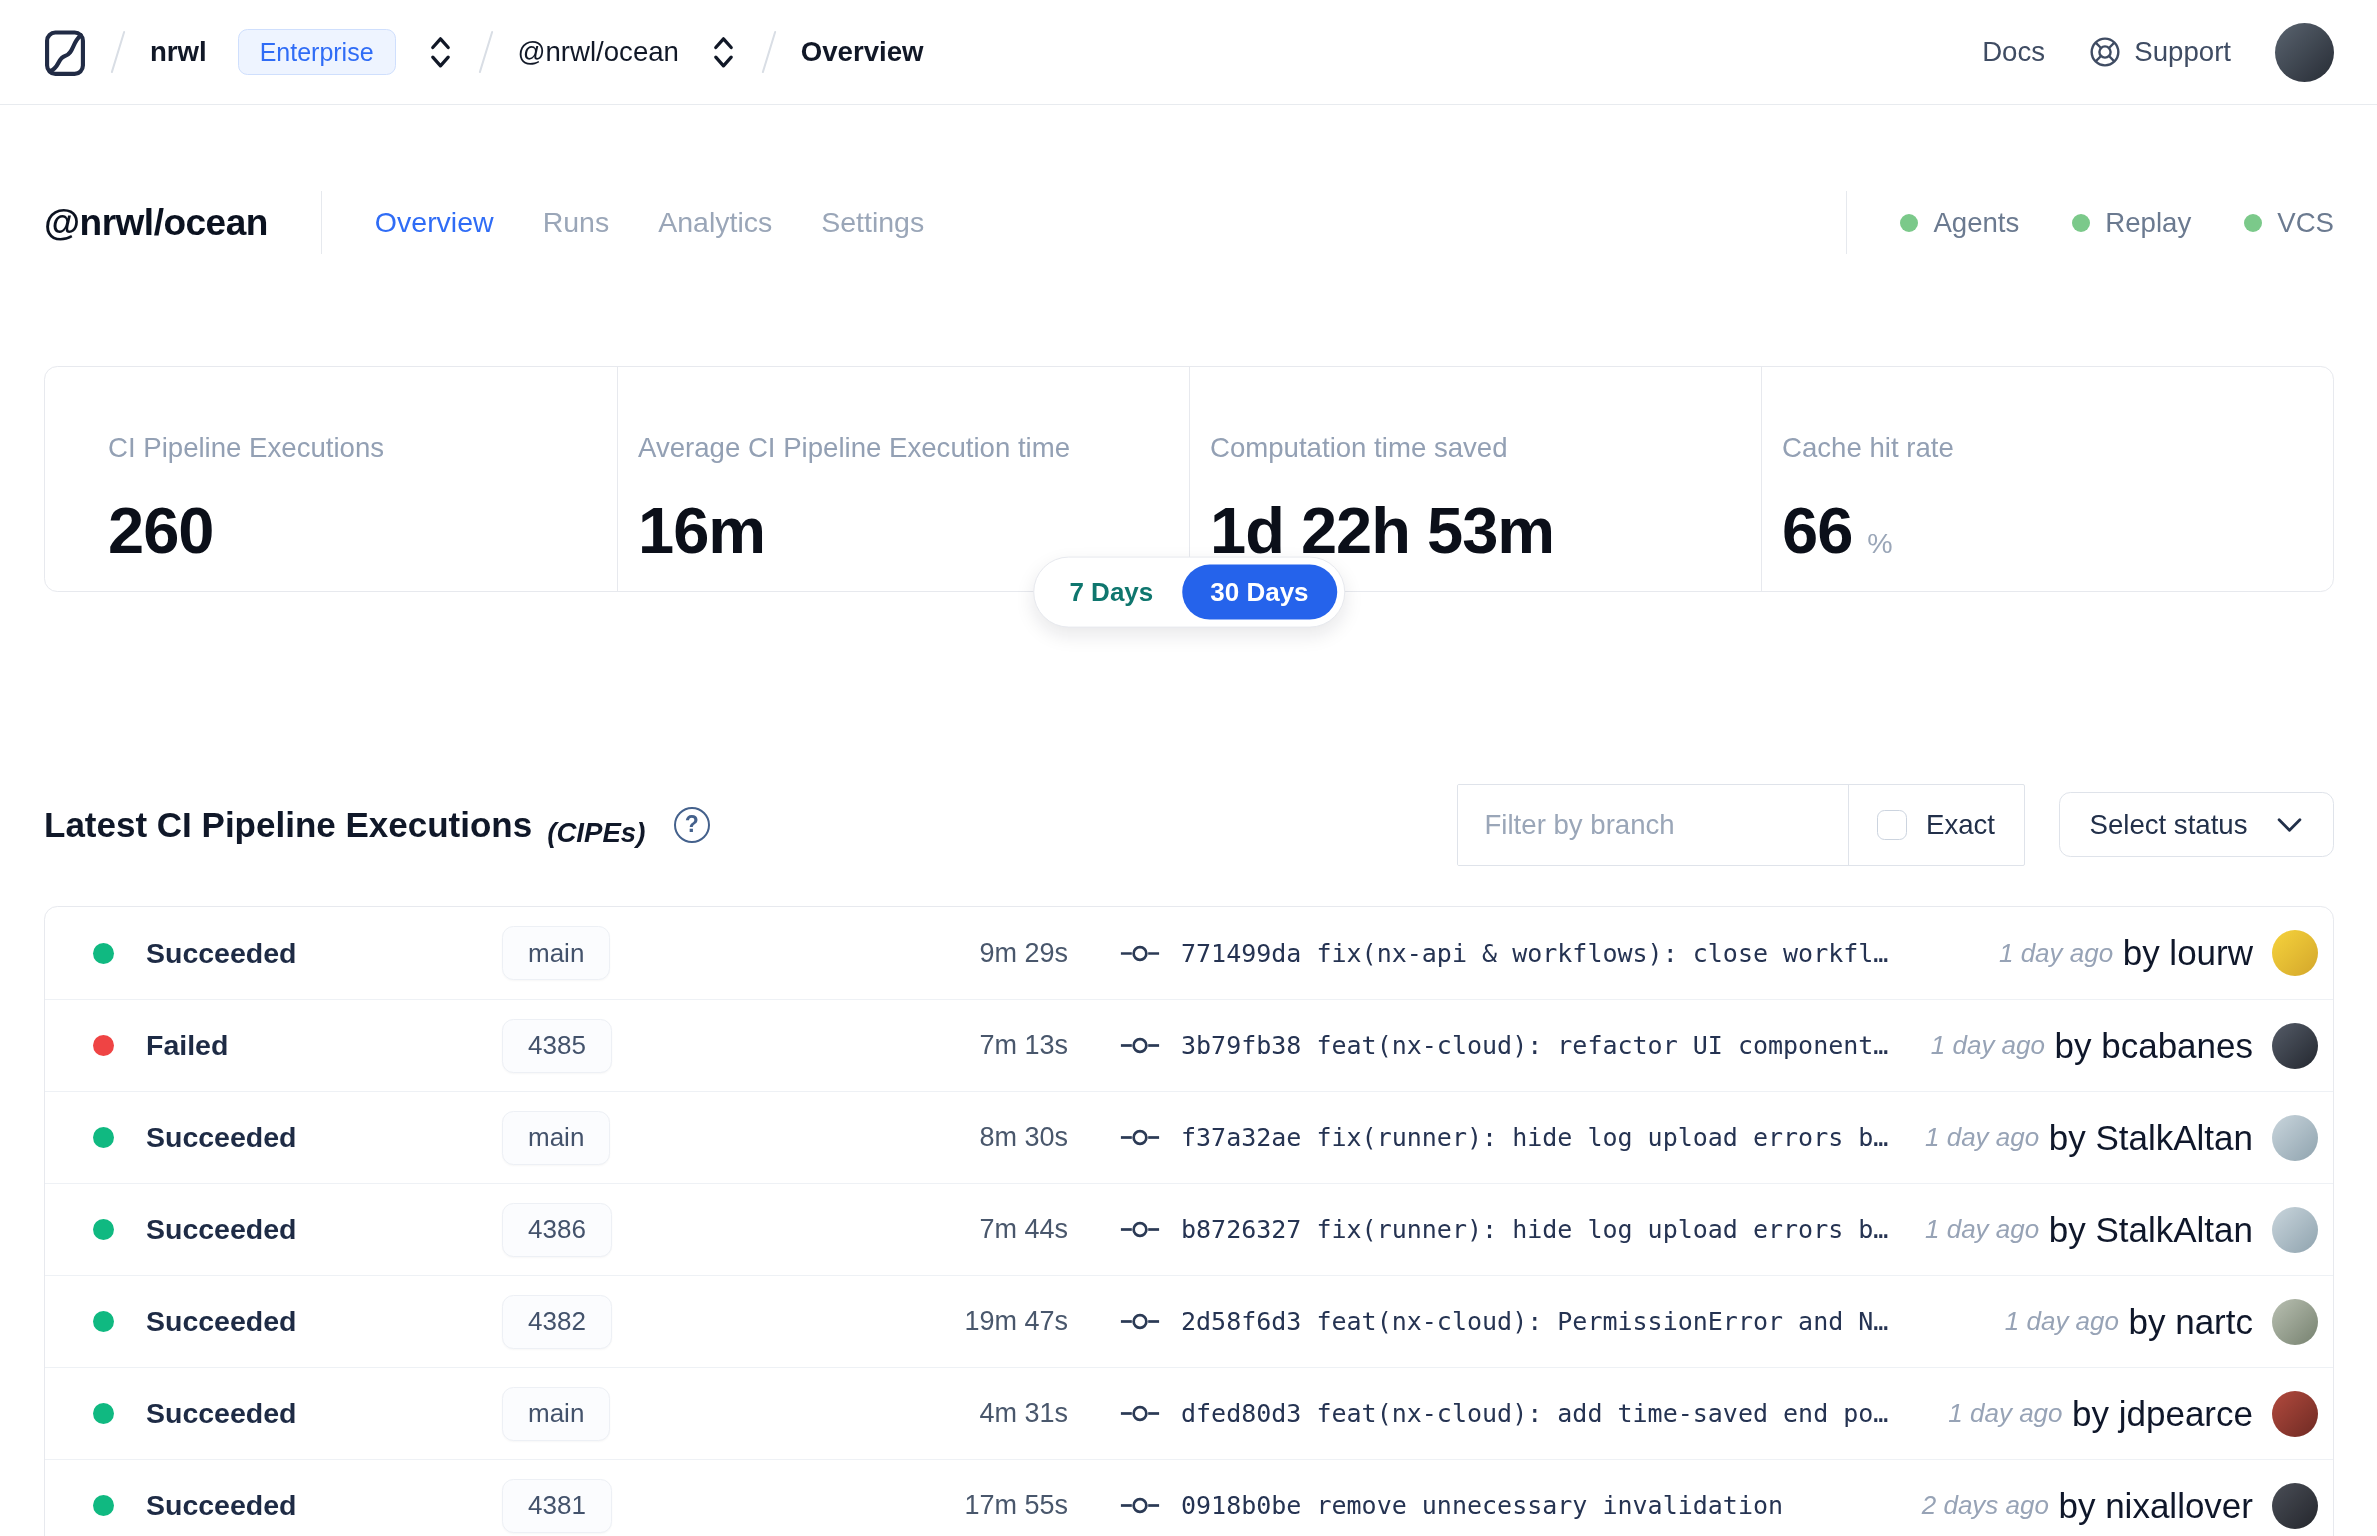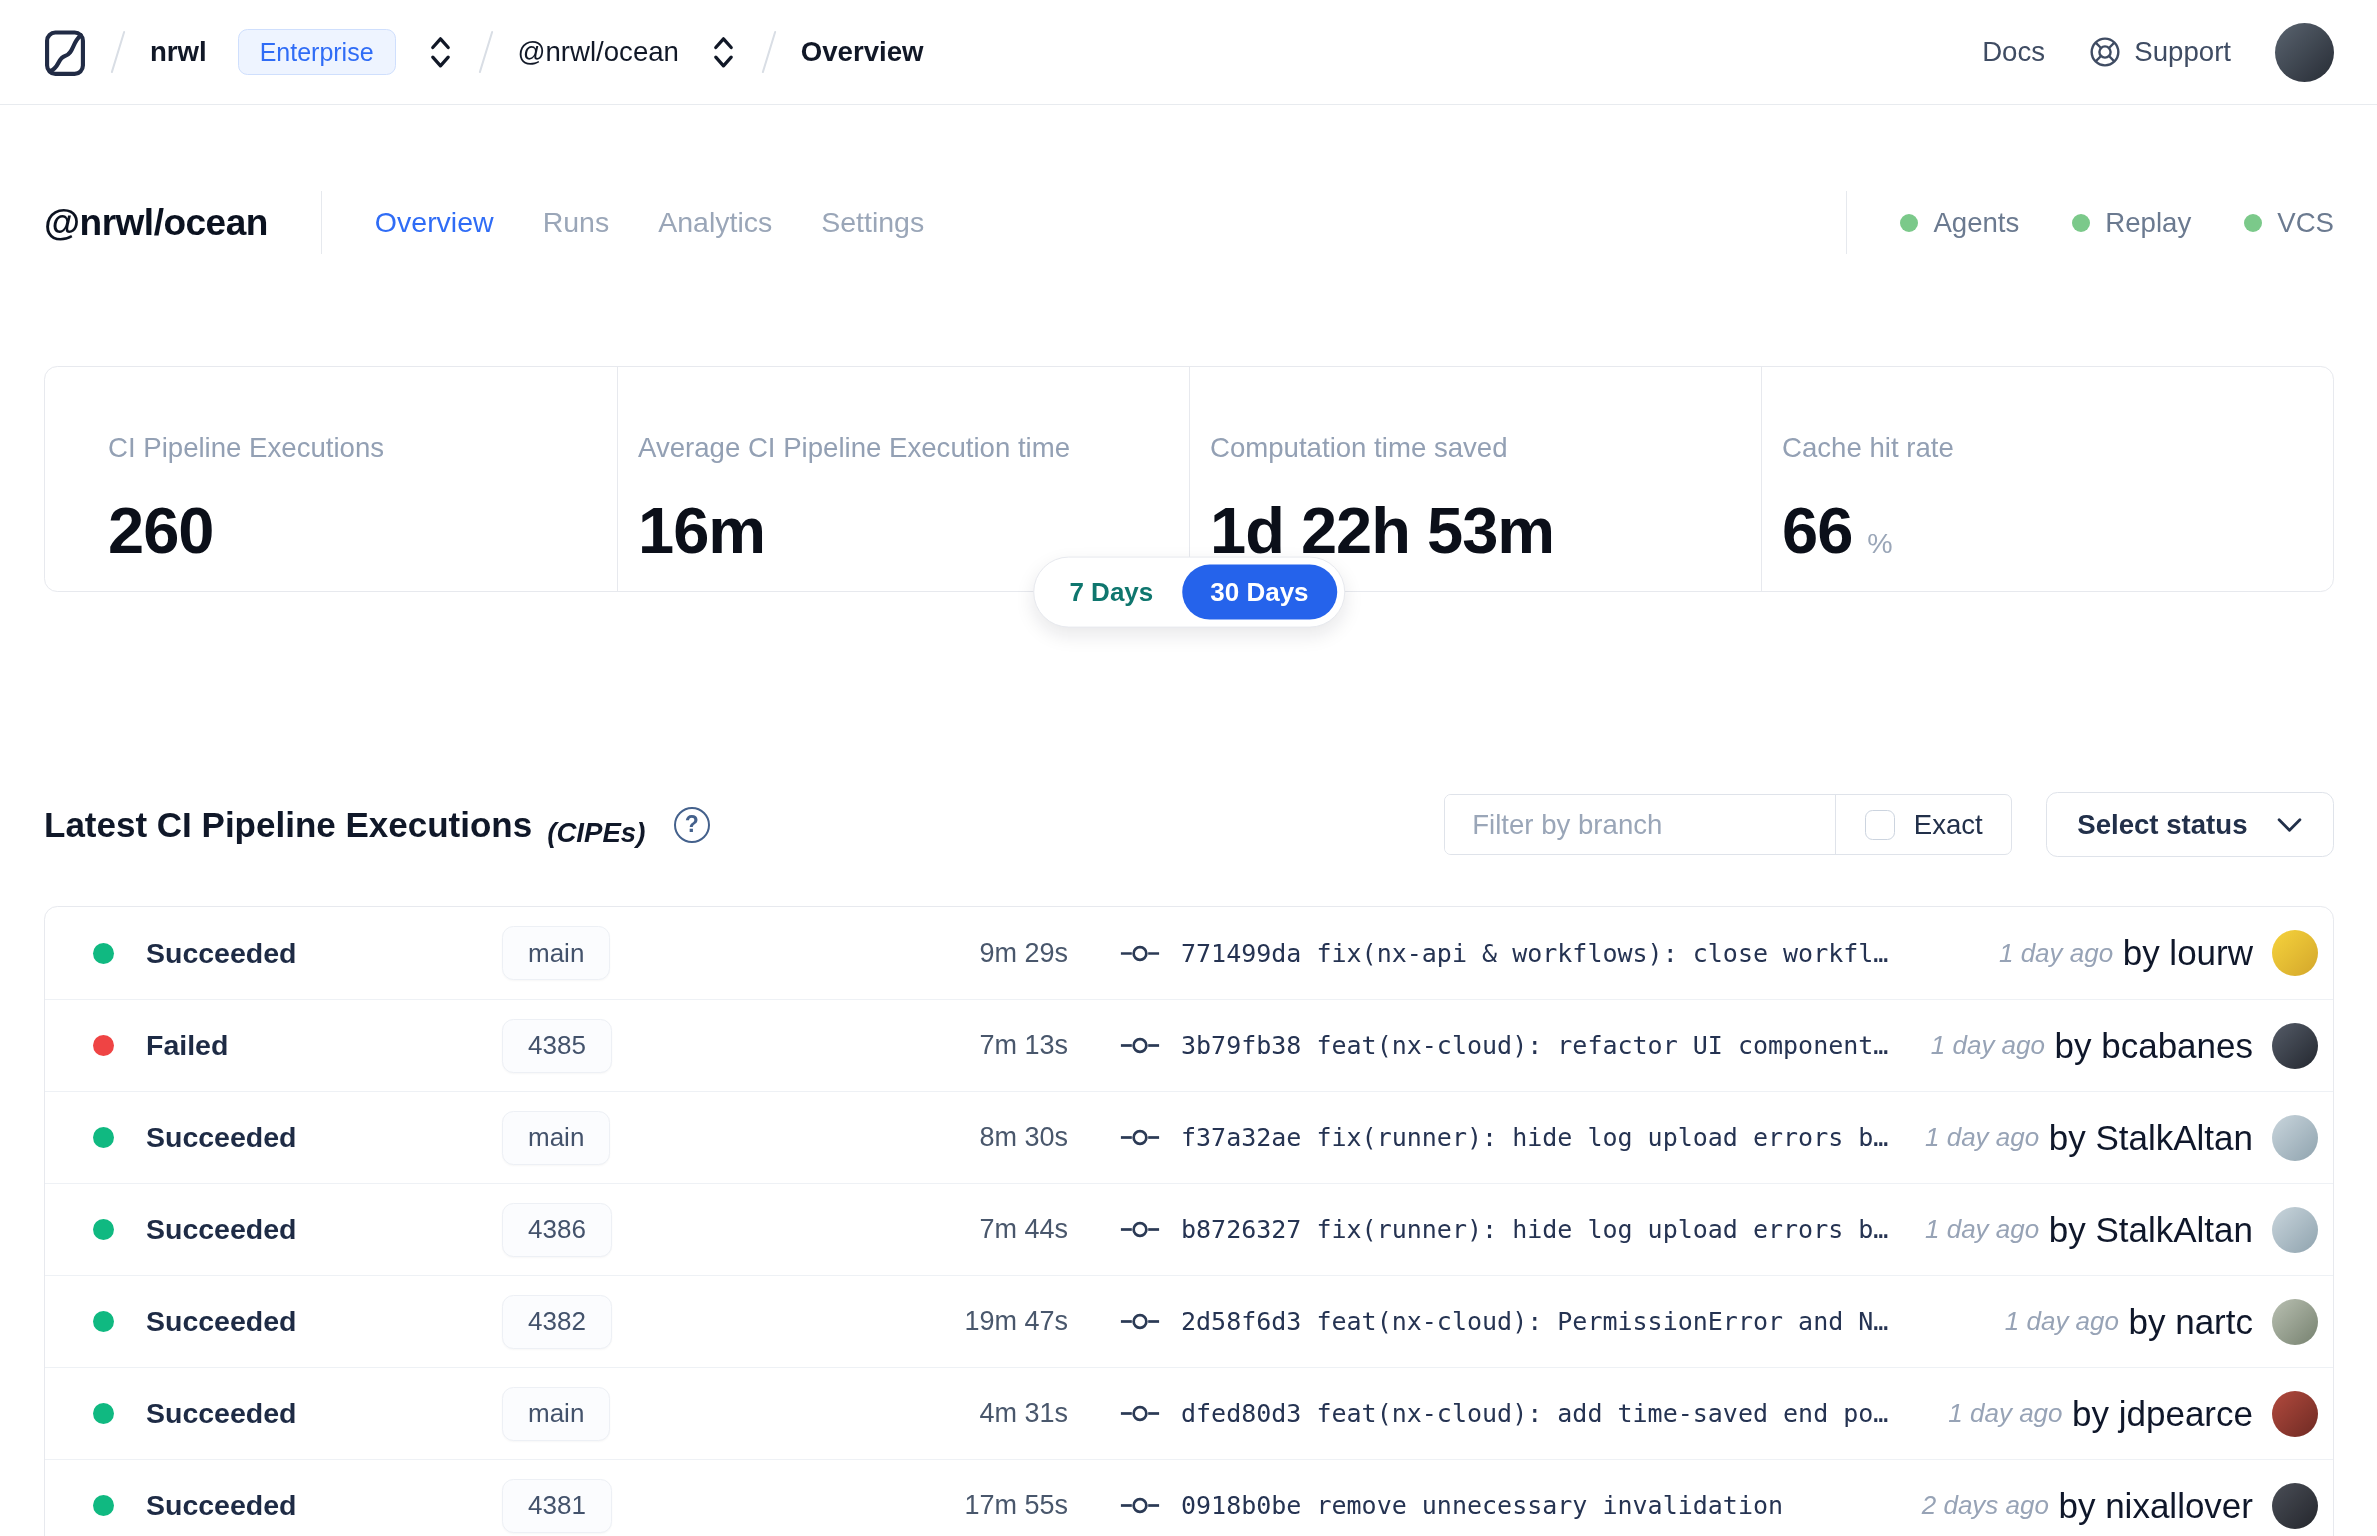--- a/index.html
+++ b/index.html
@@ -55,32 +55,32 @@
 
   
   .section-head { margin:200px 44px 0; display:flex; align-items:center; height:65px; }
   .section-title { font-size:35px; font-weight:700; color:#101829; }
   .section-sub { font-size:27.6px; font-style:italic; font-weight:600; color:#101829; margin-left:15px;margin-top:16px; }
   .help-icon { width:36px; height:36px; border:2.4px solid #44618c; border-radius:50%;
                color:#44618c; font-size:23px; font-weight:700; display:grid;
                place-items:center; margin-left:28.5px; cursor:pointer; }
   .filters { margin-left:auto; display:flex; align-items:center; }
   .branch-group { display:flex; align-items:stretch; border:1px solid #dfe3ea;
-                  border-radius:7px; height:61px; overflow:hidden; background:#fff; }
+                  border-radius:2px; height:82px; overflow:hidden; background:#fff; }
   .branch-input { width:390px; border:none; outline:none; padding:0 27px; font-size:27.6px;
                   font-family:"Liberation Sans", sans-serif; color:#22304a; }
   .branch-input::placeholder { color:#9aa6b8; }
   .exact-wrap { display:flex; align-items:center; gap:19px; padding:0 28.5px;
                 border-left:1px solid #dfe3ea; }
   .checkbox { width:30px; height:30px; border:1.9px solid #ccd4df; border-radius:7.6px;
               background:#fff; cursor:pointer; }
   .exact-lbl { font-size:27.6px; font-weight:500; color:#22304a; }
   .status-select { margin-left:34px; height:65px; border:1px solid #dfe3ea; border-radius:11.4px;
                    background:#fff; display:flex; align-items:center; gap:28.5px; padding:0 30px;
-                   font-size:27.6px; font-weight:700; color:#22304a; cursor:pointer; }
+                   font-size:27.6px; font-weight:400; color:#22304a; cursor:pointer; }
 
   
   .cipe-table { margin:49px 44px 0; border:1px solid #e7e9ee; border-radius:13.3px;
                 overflow:hidden; background:#fff; }
   .row { display:flex; align-items:center; height:92px; padding:0 15px 0 48px; }
   .row + .row { border-top:1px solid #eef1f5; }
   .cell-status { width:409px; display:flex; align-items:center; gap:32px; flex:none; }
   .status-dot { width:21px; height:21px; border-radius:50%; flex:none; }
   .status-text { font-size:28.5px; font-weight:600; color:#1e2b45; }
   .cell-branch { width:328px; flex:none; }

